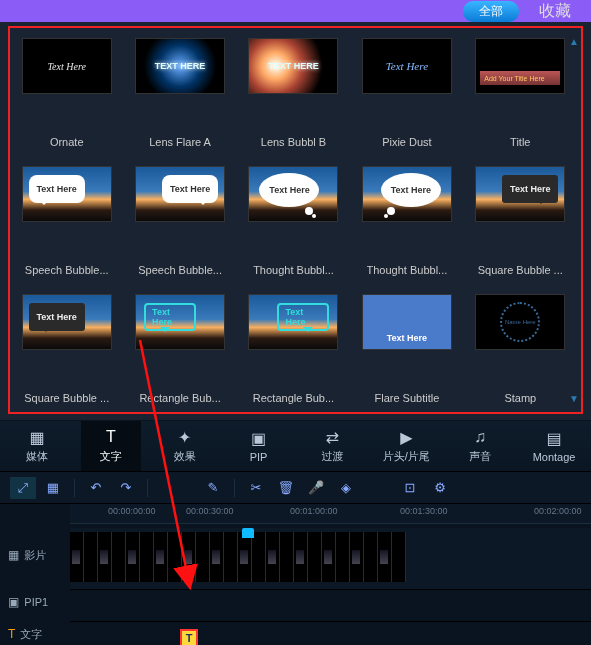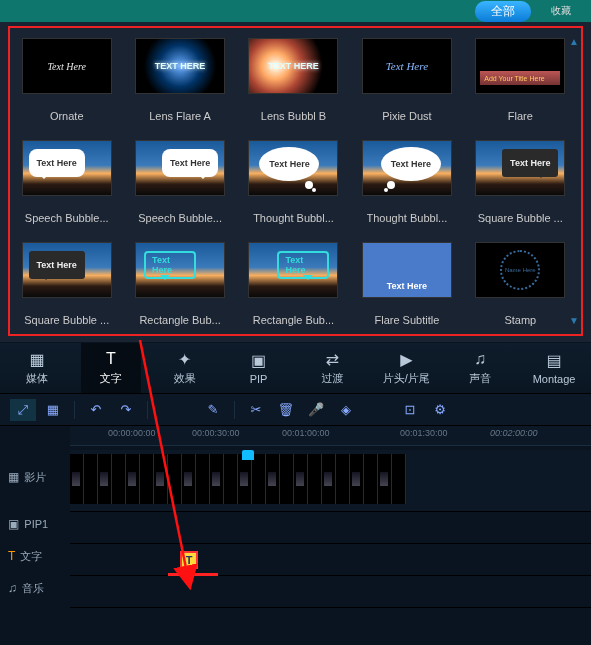--- a/index.html
+++ b/index.html
@@ -6,50 +6,50 @@
 body {
   width: 591px; height: 645px;
   background: #1a2332;
   font-family: "Microsoft YaHei", Arial, sans-serif;
   color: #ccc;
   overflow: hidden;
   position: relative;
 }
 .header {
   height: 22px;
-  background: #0f766e;
+  background: #8b5cf6;
   display: flex; justify-content: flex-end; align-items: center;
   padding-right: 20px; gap: 20px;
 }
 .btn-all {
   background: linear-gradient(#3ab5ff,#0a7bd6);
   color: #fff; font-size: 12px;
   padding: 2px 16px; border-radius: 10px;
   cursor: pointer;
 }
-.link-fav { color: #ddd; font-size: 10px; cursor: pointer; text-align: right; }
+.link-fav { color: #ddd; font-size: 16px; cursor: pointer; text-align: right; }
 
 .gallery-wrap {
   border: 2px solid #e22;
   margin: 4px 8px 0 8px;
   padding: 10px 14px 8px 10px;
   position: relative;
 }
 .scroll-up, .scroll-down {
   position: absolute; right: 2px;
   color: #2a7ab0; font-size: 10px; cursor: pointer;
 }
 .scroll-up { top: 8px; } .scroll-down { bottom: 8px; }
 
 .gallery {
   display: grid;
   grid-template-columns: repeat(5, 1fr);
   gap: 18px 20px;
 }
-.g-item { display: flex; flex-direction: column; align-items: center; cursor: pointer; }
+.g-item { display: flex; flex-direction: column; align-items: center; cursor: pointer; gap: 26px; }
 .thumb {
   width: 90px; height: 56px;
   border: 1px solid #333;
   display: flex; align-items: center; justify-content: center;
   font-size: 9px;
   position: relative;
   overflow: hidden;
 }
 .t-dark { background:#000; color:#777; }
 .t-ornate { color:#e8e8e8; font-style:italic; font-family:cursive; font-size:10px; }
@@ -153,21 +153,21 @@
         <div class="g-label">Lens Bubbl B</div>
       </div>
       <div class="g-item">
         <div class="thumb t-pixie">Text Here</div>
         <div class="g-label">Pixie Dust</div>
       </div>
       <div class="g-item">
         <div class="thumb t-news">
           <div class="bar">Add Your Title Here</div>
         </div>
-        <div class="g-label">Flare</div>
+        <div class="g-label">Title</div>
       </div>
       <div class="g-item">
         <div class="thumb t-sunset">
           <div class="bubble b-spl">Text Here</div>
         </div>
         <div class="g-label">Speech Bubble...</div>
       </div>
       <div class="g-item">
         <div class="thumb t-sunset">
           <div class="bubble b-spr">Text Here</div>
@@ -295,24 +295,24 @@
         <span class="tl-icon" style="color:#f90">T</span>
         <span>文字</span>
       </div>
     <div class="track-label">
         <span class="tl-icon">♫</span>
         <span>音乐</span>
       </div>
   </div>
   <div class="ruler" id="ruler">
       <div class="ruler-tick" style="left: 6px; margin-left: 32px;">00:00:00:00</div>
-      <div class="ruler-tick" style="left: 122px; text-align: right;">00:00:30:00</div>
-      <div class="ruler-tick" style="left: 212px;">00:01:00:00</div>
+      <div class="ruler-tick" style="left: 116px; text-align: right;">00:00:30:00</div>
+      <div class="ruler-tick" style="left: 220px;">00:01:00:00</div>
       <div class="ruler-tick" style="left: 330px;">00:01:30:00</div>
-      <div class="ruler-tick" style="left: 420px; font-style: italic;">00:02:00:00</div>
+      <div class="ruler-tick" style="left: 464px;">00:02:00:00</div>
     </div>
   <div class="track-area">
     <div class="playhead"></div>
     <div class="video-track" id="vtrack">
         <div class="clip"></div>
         <div class="clip"></div>
         <div class="clip"></div>
         <div class="clip"></div>
         <div class="clip"></div>
         <div class="clip"></div>

